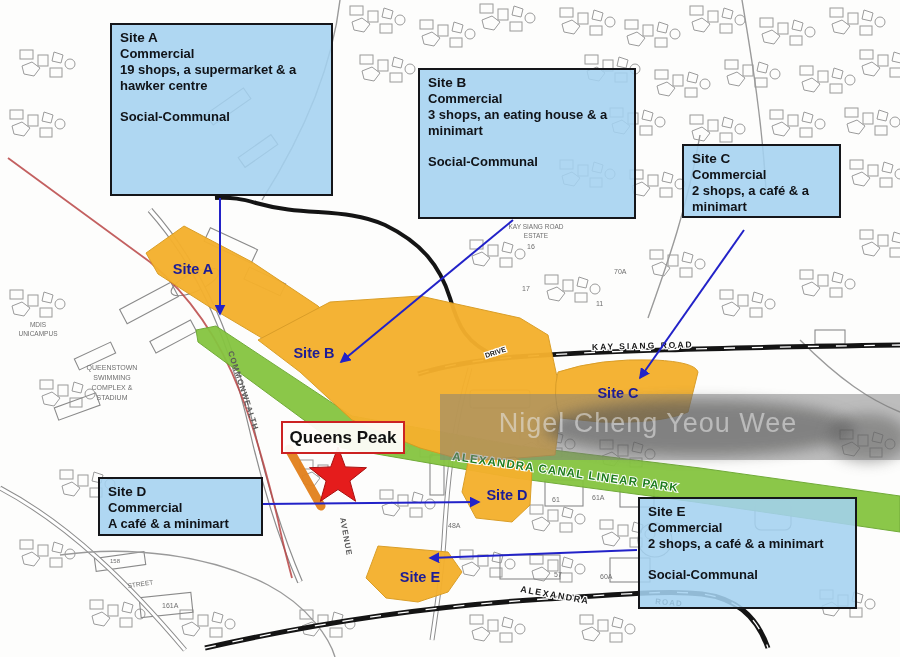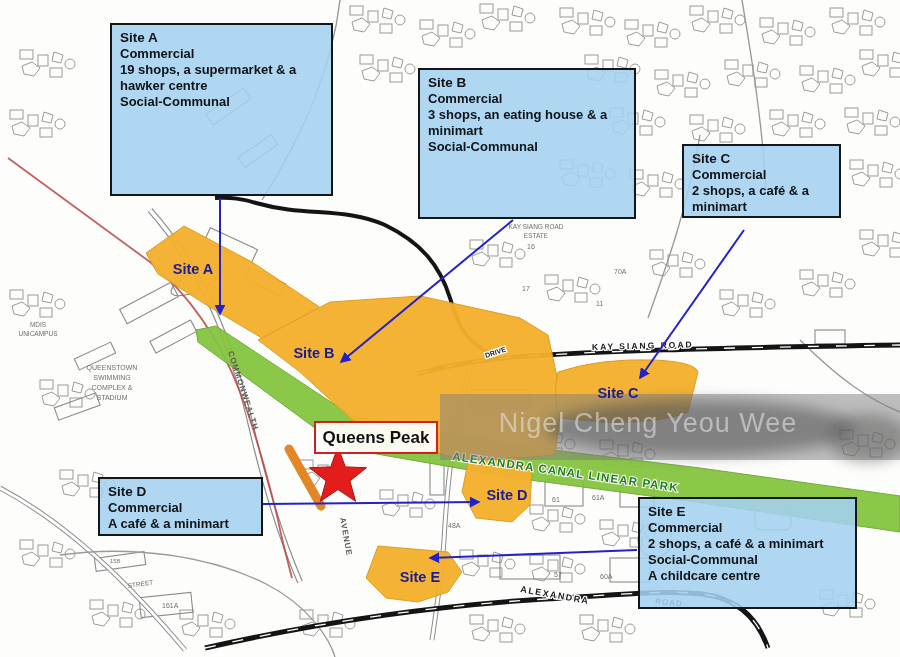--- a/index.html
+++ b/index.html
@@ -3,29 +3,29 @@
 <meta charset="utf-8">
 <style>
   html,body{margin:0;padding:0;background:#e8e8e8;font-family:"Liberation Sans",sans-serif;}
   #stage{position:relative;width:900px;height:657px;background:#fdfdfc;overflow:hidden;}
   #mapsvg{position:absolute;left:0;top:0;z-index:1;}
   .callout{position:absolute;z-index:6;background:rgba(164,209,240,0.88);
     border:2px solid #15161a;padding:5px 7px 6px 8px;color:#101318;
     font-weight:bold;font-size:13px;line-height:1.22;box-sizing:border-box;}
   .co-title{font-size:13.5px;}
   .co-head{}
-  .sp{}
+  .sp{margin-top:15px;}
   #box-a{left:110px;top:23px;width:223px;height:173px;}
   #box-b{left:418px;top:68px;width:218px;height:151px;}
   #box-c{left:682px;top:144px;width:159px;height:74px;}
   #box-d{left:98px;top:477px;width:165px;height:59px;border-width:2px;}
   #box-e{left:638px;top:497px;width:219px;height:112px;}
   #qp-box{position:absolute;left:281px;top:421px;width:120px;height:29px;z-index:5;
     background:rgba(255,253,250,0.95);border:2px solid #cc2222;display:flex;
-    align-items:center;justify-content:center;font-weight:bold;font-size:17px;color:#111;margin-left:33px;}
+    align-items:center;justify-content:center;font-weight:bold;font-size:17px;color:#111;}
 </style>
 </head>
 <body>
 
 <div id="stage">
 
 <svg id="mapsvg" width="900" height="657" viewBox="0 0 900 657">
   <defs>
     <marker id="arr" viewBox="0 0 10 10" refX="8.5" refY="5" markerWidth="5.5" markerHeight="5.5" orient="auto">
       <path d="M0,0 L10,5 L0,10 z" fill="#2222c8"></path>
@@ -242,16 +242,15 @@
     <div class="co-title">Site D</div>
     <div class="co-head">Commercial</div>
     <div class="co-body">A café &amp; a minimart</div>
   </div>
 
   <div class="callout" id="box-e">
     <div class="co-title">Site E</div>
     <div class="co-head">Commercial</div>
     <div class="co-body">2 shops, a café &amp; a minimart</div>
     <div class="co-head sp">Social-Communal</div>
-    <div class="co-body">A childcare centre</div>
   </div>
 
 </div>
 
 </body></html>

